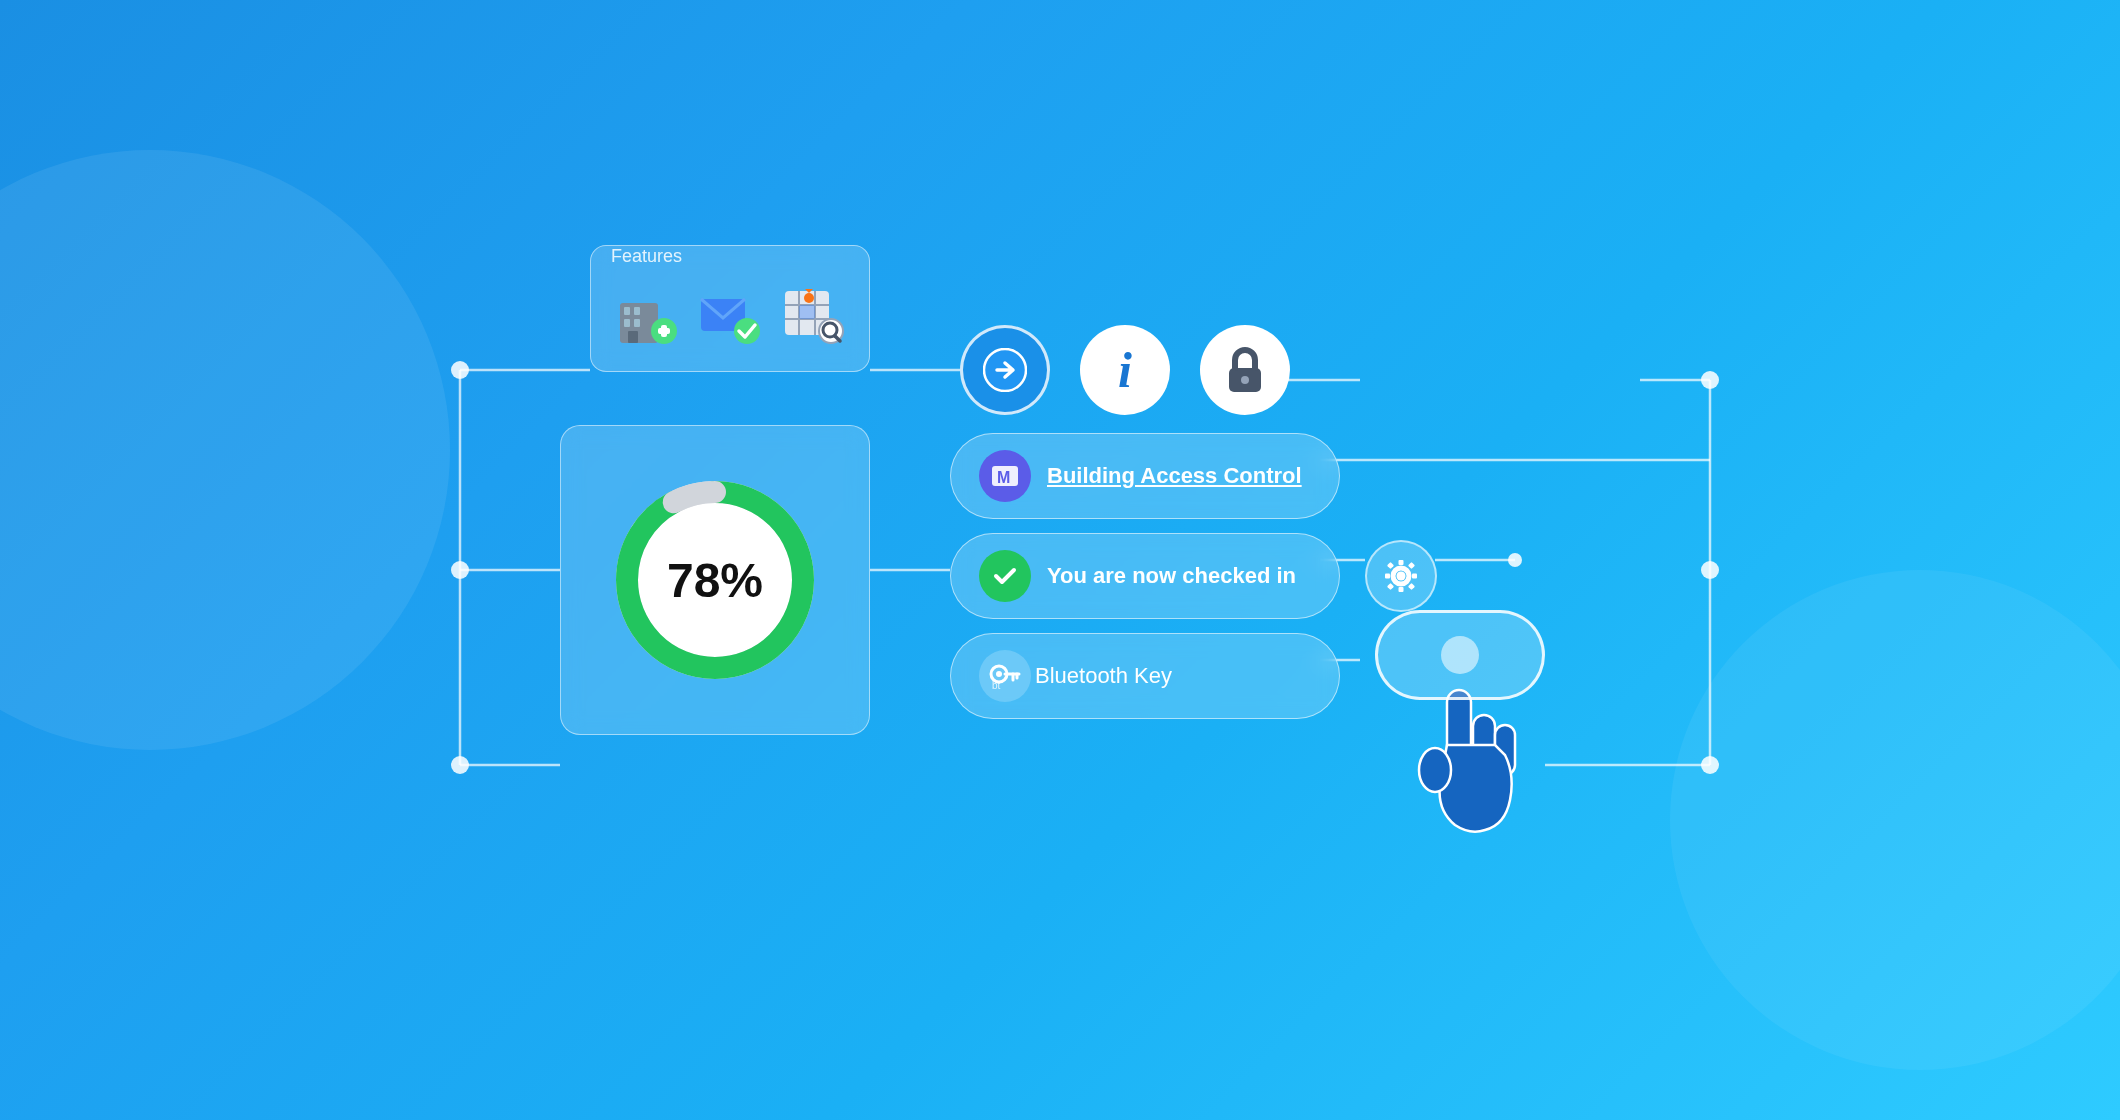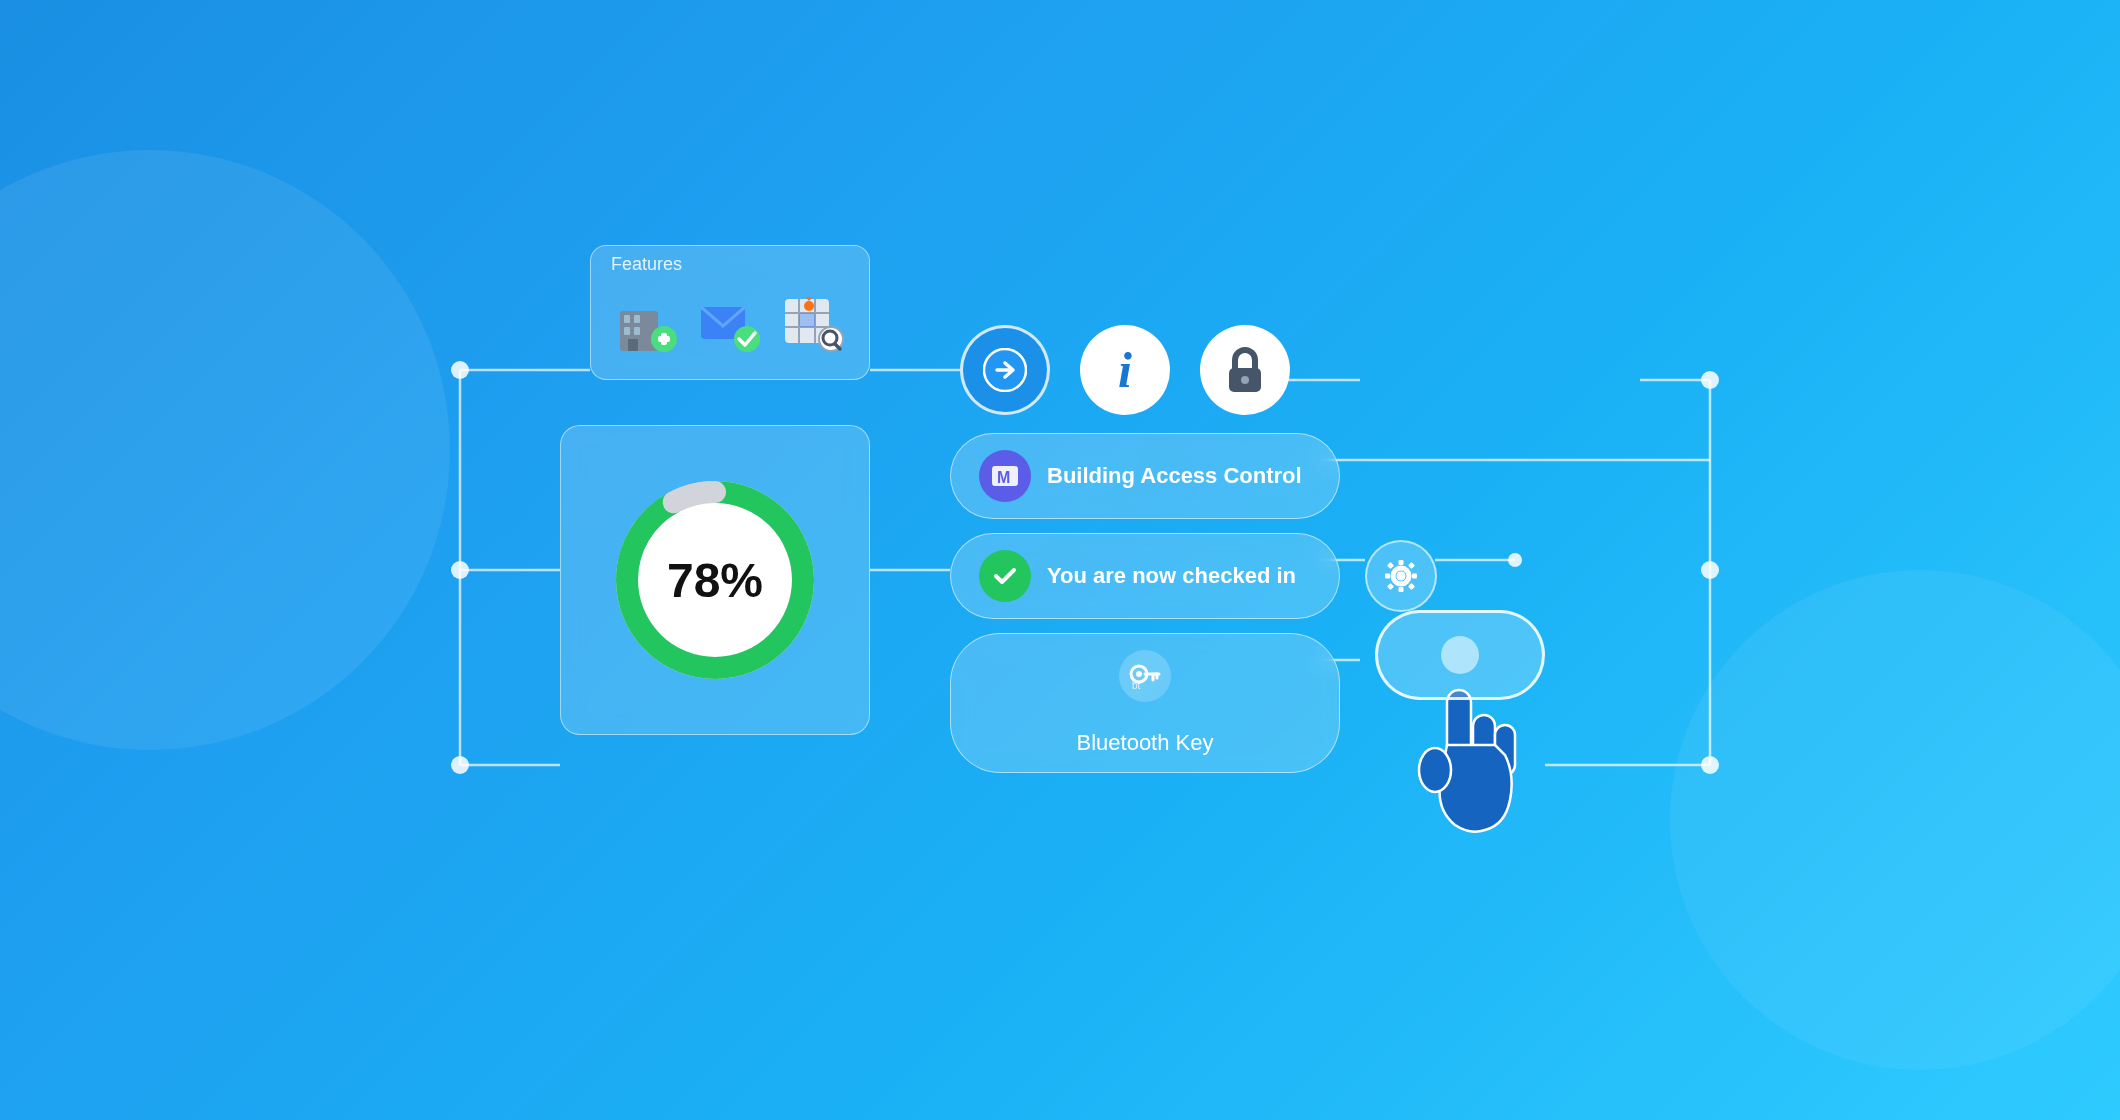--- a/index.html
+++ b/index.html
@@ -53,21 +53,21 @@
 
     
     .features-card {
       position: absolute;
       top: 60px;
       left: 230px;
       width: 280px;
       background: rgba(255,255,255,0.18);
       border: 1.5px solid rgba(255,255,255,0.5);
       border-radius: 16px;
-      padding: 8px 20px 20px;
+      padding: 0 20px 20px;
       backdrop-filter: blur(10px);
     }
     .features-label {
       font-size: 18px;
       color: rgba(255,255,255,0.85);
       margin-bottom: 12px;
       font-weight: 400;
     }
     .features-icons {
       display: flex;
@@ -374,33 +374,33 @@
   </div>
 
   <div class="pill pill-building" style="position:absolute;top:248px;left:590px;width:390px;display:flex;align-items:center;gap:16px;background:rgba(255,255,255,0.2);border:1.5px solid rgba(255,255,255,0.55);border-radius:50px;padding:16px 28px;backdrop-filter:blur(10px);">
     <div class="pill-icon" style="width:52px;height:52px;border-radius:50%;background:#5b5ce8;display:flex;align-items:center;justify-content:center;flex-shrink:0;">
       <svg width="30" height="30" viewBox="0 0 30 30">
 
         <rect x="2" y="5" width="26" height="20" rx="3" fill="white" opacity="0.9"></rect>
         <text x="7" y="22" font-size="16" font-weight="900" fill="#5b5ce8">M</text>
       </svg>
     </div>
-    <span class="pill-text" style="font-size:22px;font-weight:600;color:#fff;white-space:nowrap;">Building Access Control</span>
+    <span class="pill-text" style="font-size:22px;font-weight:600;color:#fff;white-space:nowrap;text-decoration:underline;">Building Access Control</span>
   </div>
 
   <div class="pill pill-checkin" style="position:absolute;top:348px;left:590px;width:390px;display:flex;align-items:center;gap:16px;background:rgba(255,255,255,0.2);border:1.5px solid rgba(255,255,255,0.55);border-radius:50px;padding:16px 28px;backdrop-filter:blur(10px);">
     <div class="pill-icon" style="width:52px;height:52px;border-radius:50%;background:#22c55e;display:flex;align-items:center;justify-content:center;flex-shrink:0;">
       <svg width="28" height="28" viewBox="0 0 28 28">
         <polyline points="5,14 11,20 23,8" stroke="white" stroke-width="4" fill="none" stroke-linecap="round" stroke-linejoin="round"></polyline>
       </svg>
     </div>
     <span class="pill-text" style="font-size:22px;font-weight:600;color:#fff;white-space:nowrap;">You are now checked in</span>
   </div>
 
-  <div class="pill pill-bluetooth" style="position:absolute;top:448px;left:590px;width:390px;display:flex;align-items:center;gap:28px;background:rgba(255,255,255,0.2);border:1.5px solid rgba(255,255,255,0.55);border-radius:50px;padding:16px 28px;backdrop-filter:blur(10px);flex-direction:column;">
+  <div class="pill pill-bluetooth" style="position:absolute;top:448px;left:590px;width:390px;display:flex;align-items:center;gap:4px;background:rgba(255,255,255,0.2);border:1.5px solid rgba(255,255,255,0.55);border-radius:50px;padding:16px 28px;backdrop-filter:blur(10px);">
     <div class="pill-icon" style="width:52px;height:52px;border-radius:50%;background:rgba(255,255,255,0.2);display:flex;align-items:center;justify-content:center;flex-shrink:0;">
       <svg width="32" height="32" viewBox="0 0 32 32">
 
         <circle cx="10" cy="14" r="8" fill="none" stroke="white" stroke-width="3"></circle>
         <circle cx="10" cy="14" r="3" fill="white"></circle>
         <line x1="16" y1="14" x2="30" y2="14" stroke="white" stroke-width="3" stroke-linecap="round"></line>
         <line x1="24" y1="14" x2="24" y2="20" stroke="white" stroke-width="3" stroke-linecap="round"></line>
         <line x1="28" y1="14" x2="28" y2="18" stroke="white" stroke-width="3" stroke-linecap="round"></line>
 
         <text x="3" y="29" font-size="10" fill="white" opacity="0.8">bt</text>

